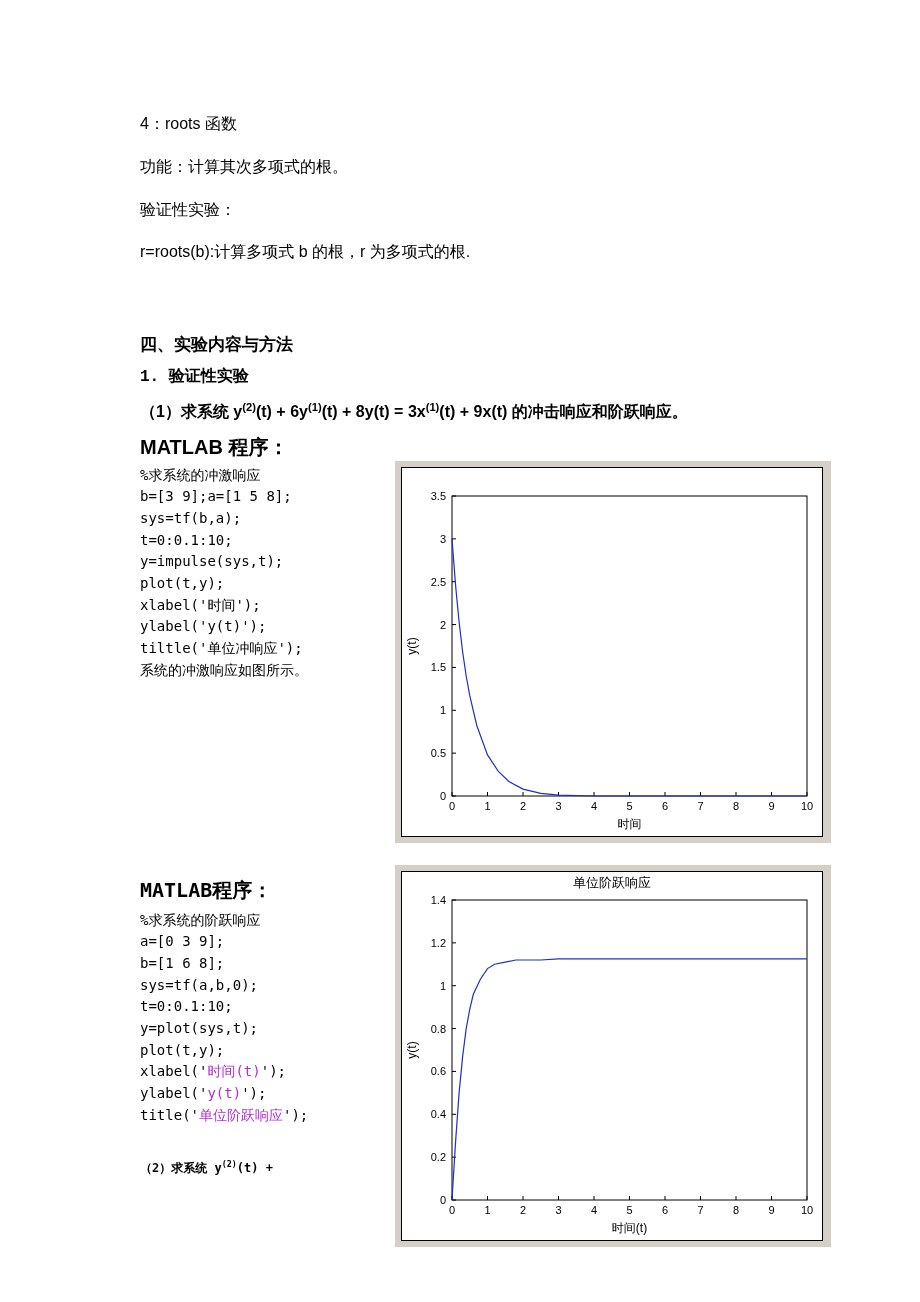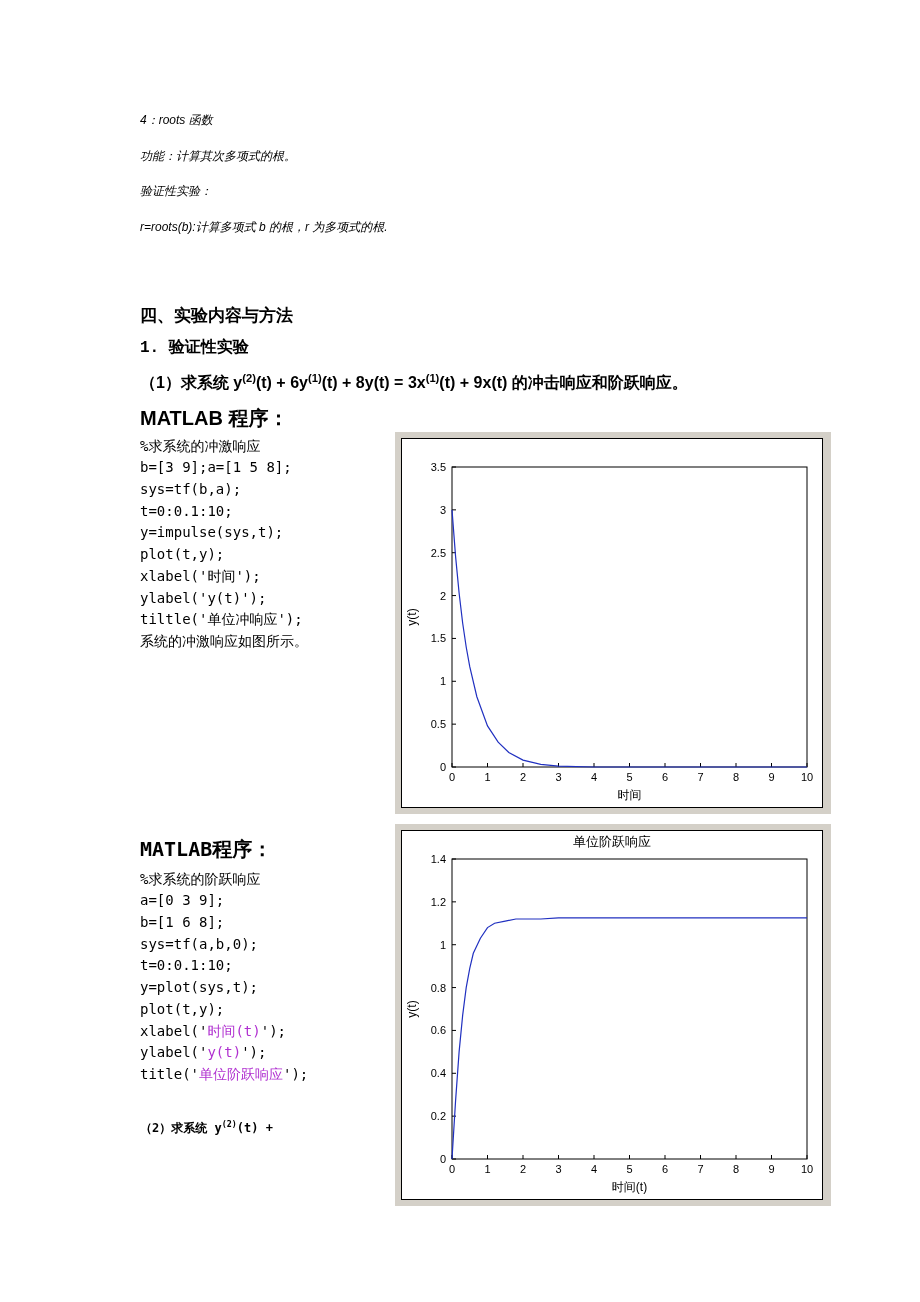--- a/index.html
+++ b/index.html
@@ -7,24 +7,23 @@
     padding: 0;
     background: #fff;
     font-family: "Microsoft YaHei", "SimSun", sans-serif;
     color: #000;
     width: 920px;
   }
   .page {
     padding: 110px 130px 40px 140px;
   }
   .para {
-    font-size: 12px;
+    font-size: 16px;
     line-height: 1.8;
     margin: 0 0 14px 0;
-    font-style: italic;
   }
   .spacer { height: 24px; }
   .heading {
     font-size: 17px;
     font-weight: bold;
     margin: 28px 0 10px 0;
   }
   .subheading {
     font-size: 16px;
     font-weight: bold;
@@ -68,21 +67,21 @@
     position: relative;
     width: 100%;
     box-sizing: border-box;
   }
   .chart-title {
     text-align: center;
     font-size: 13px;
     padding-top: 2px;
     height: 16px;
   }
-  .lower { margin-top: 14px; }
+  .lower { margin-top: 26px; }
   svg { display: block; }
   .problem2 {
     font-size: 12px;
     font-weight: bold;
     margin: 32px 0 0 0;
     font-family: "SimSun", monospace;
   }
 </style>
 </head>
 <body>

